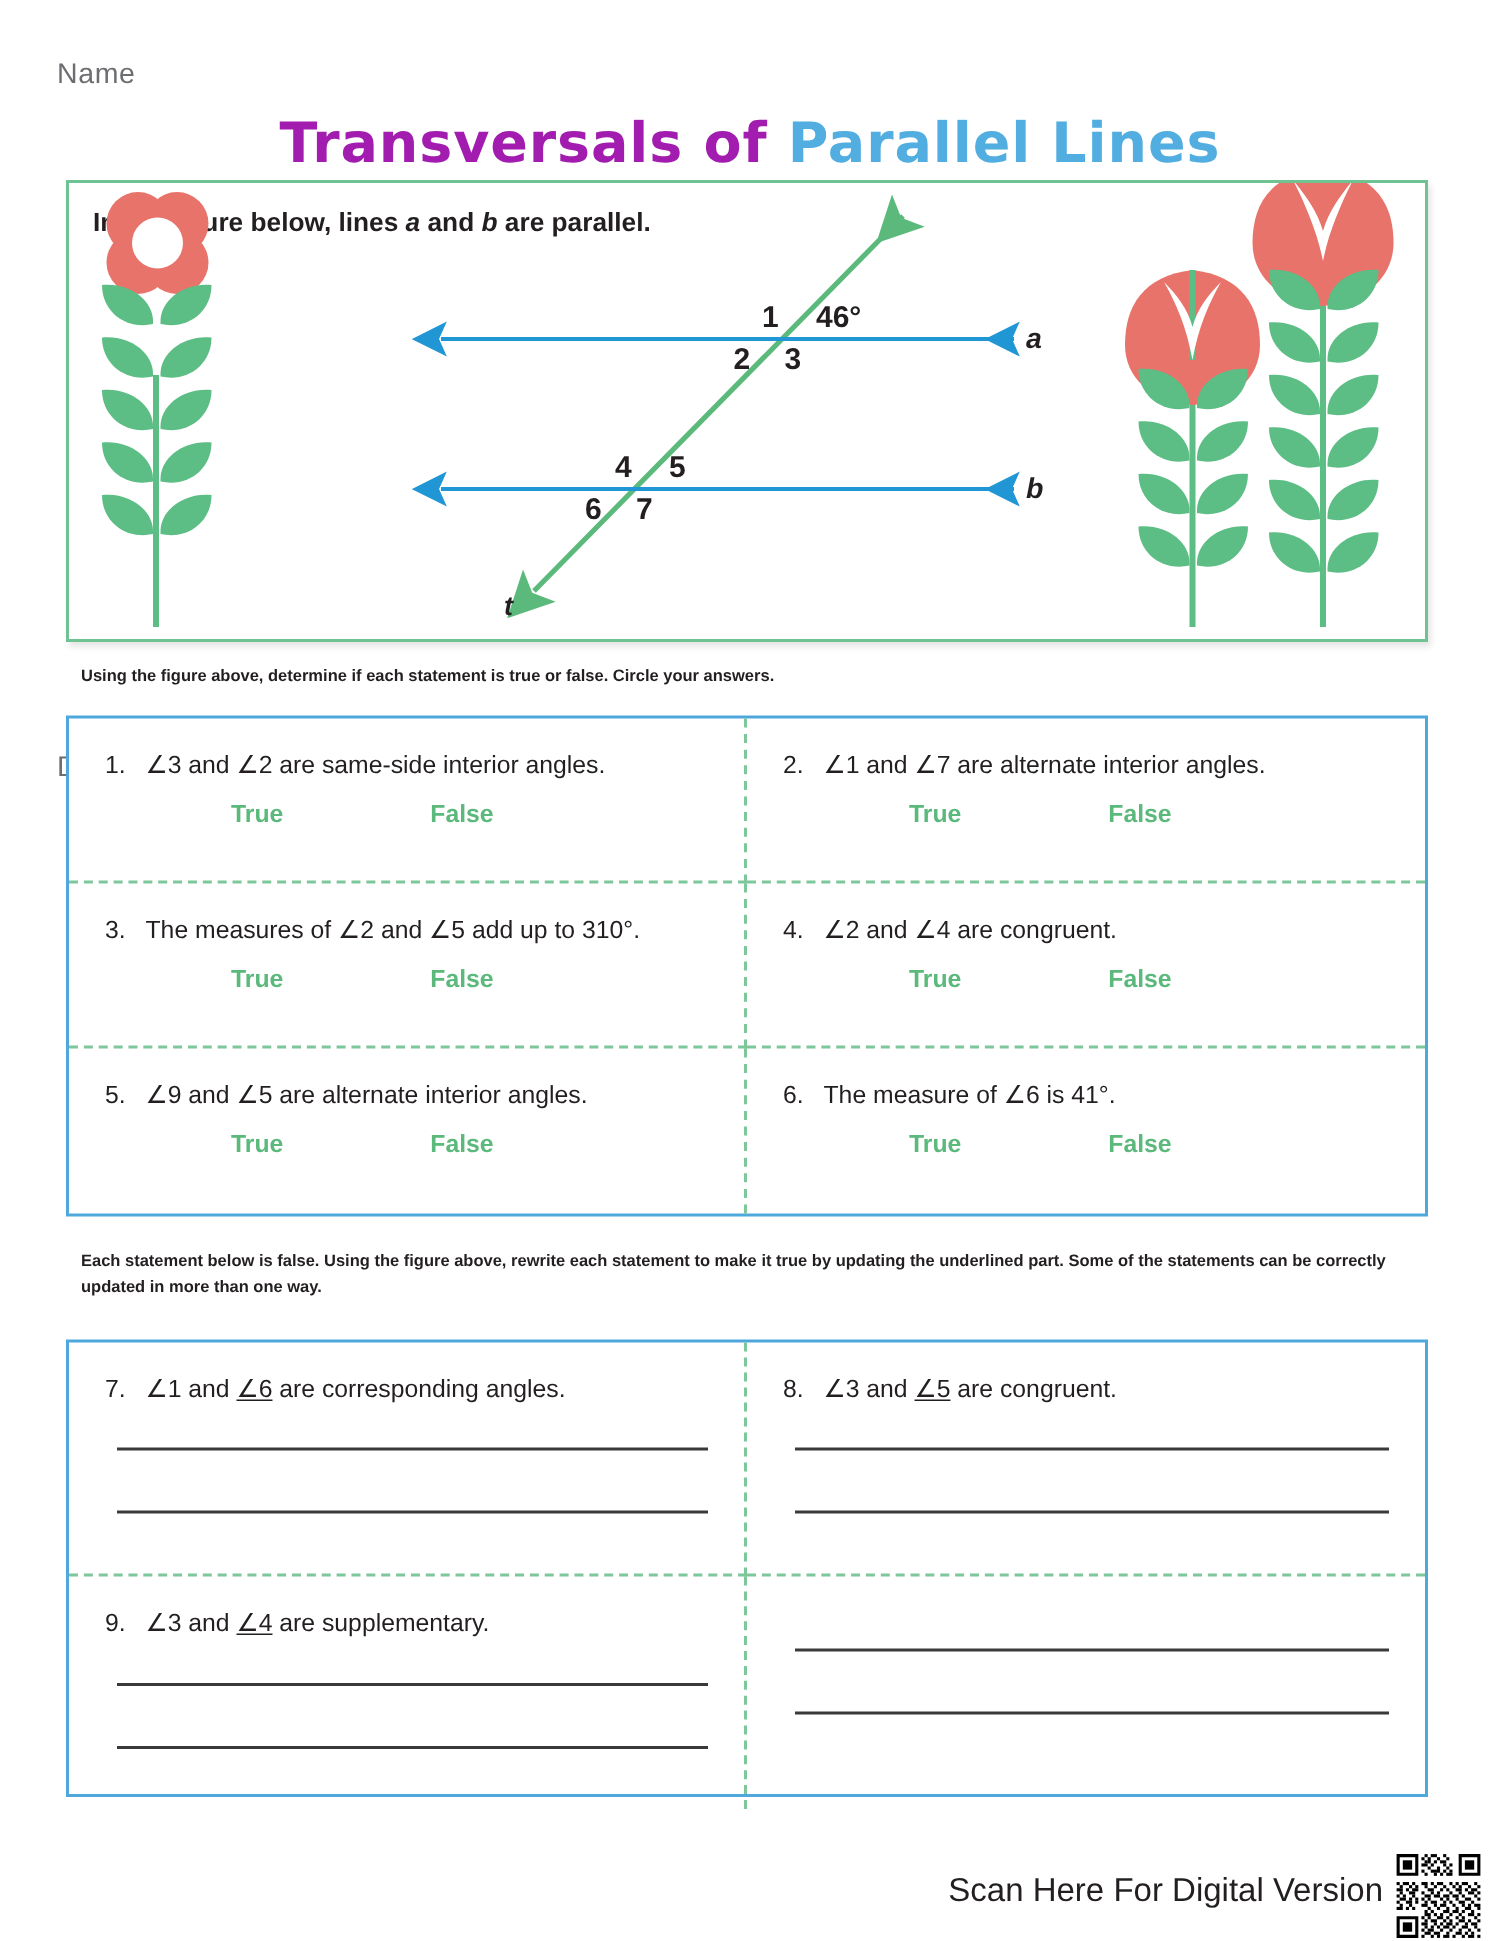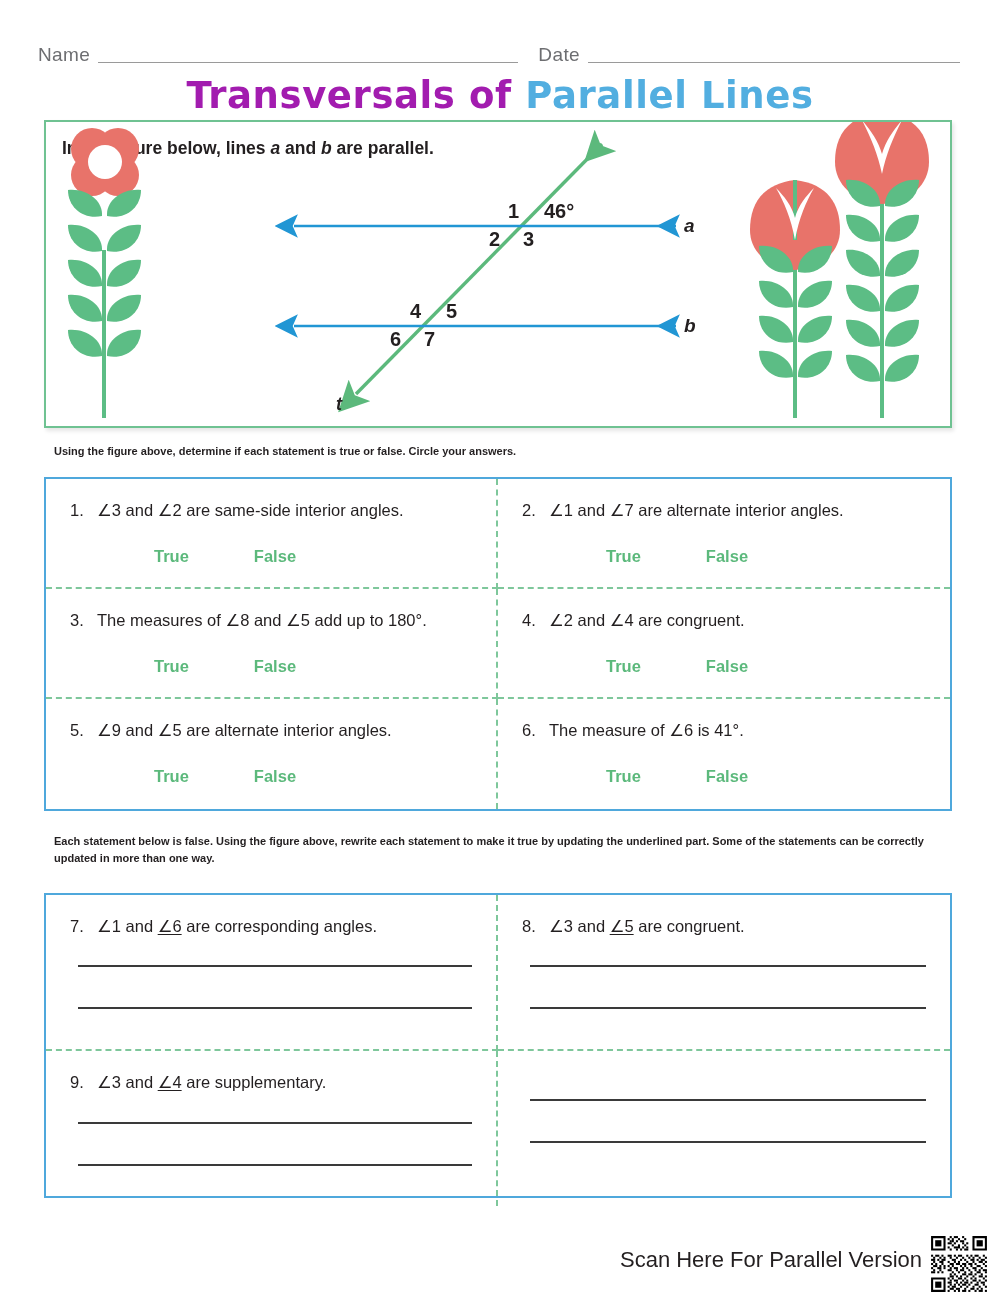--- a/index.html
+++ b/index.html
@@ -10,21 +10,21 @@
     font-family: "Liberation Sans", sans-serif;
     color: #231f20;
     position: relative;
     overflow: hidden;
   }
 
   
   .header-row {
     position: absolute; left: 38px; top: 40px;
     width: 924px; height: 26px;
-    display: flex; align-items: flex-end;
+    display: flex; align-items: flex-start; flex-direction: column;
   }
   .hdr-label {
     font-size: 19px; color: #6d6e71; letter-spacing: .4px;
     line-height: 1; padding-bottom: 2px; white-space: nowrap;
   }
   .hdr-rule { flex: 1 1 auto; border-bottom: 1.3px solid #9a9a9a; margin: 0 2px 3px 8px; height: 1px; }
   .hdr-rule.name { flex: 0 0 420px; }
   .hdr-gap { flex: 0 0 18px; }
 
   
@@ -94,23 +94,23 @@
 
   .qtext {
     font-size: 16.5px; color: #231f20; line-height: 1.35;
     display: flex; align-items: baseline;
   }
   .qnum { flex: 0 0 auto; min-width: 27px; }
   .qbody { flex: 1 1 auto; }
   .qbody u { text-decoration: underline; text-underline-offset: 2px; }
 
   .tf-options {
-    margin-top: 26px; padding-left: 84px;
+    margin-top: 13px; padding-left: 84px;
     font-size: 16.5px; font-weight: 700; color: #5cb97c;
-    display: flex; gap: 65px;
+    display: flex; gap: 98px;
   }
   .tf-options span { cursor: pointer; }
 
   .writelines { margin-top: 28px; }
   .writeline {
     height: 1px; border-bottom: 2px solid #3a3a3a;
     margin: 0 6px 40px 8px;
   }
 
   
@@ -258,21 +258,21 @@
     </div>
     <div class="tf-options">
       <span>True</span>
       <span>False</span>
     </div>
   </div>
 
   <div class="qcell">
     <div class="qtext">
       <span class="qnum">3.</span>
-      <span class="qbody">The measures of ∠8 and ∠5 add up to 180°.</span>
+      <span class="qbody">The measures of ∠2 and ∠5 add up to 310°.</span>
     </div>
     <div class="tf-options">
       <span>True</span>
       <span>False</span>
     </div>
   </div>
 
   <div class="qcell">
     <div class="qtext">
       <span class="qnum">4.</span>
@@ -348,21 +348,21 @@
     <div class="writelines">
       <div class="writeline"></div>
       <div class="writeline"></div>
     </div>
   </div>
 </div>
 
 <div class="footer">
 
 
-  <div class="scan-text">Scan Here For Parallel Version</div>
+  <div class="scan-text">Scan Here For Digital Version</div>
 
   <svg class="qr" viewBox="0 0 29 29">
     <rect width="29" height="29" fill="#ffffff"></rect>
     <g fill="#000000">
       <path d="M1,1h7v7h-7z M2,2v5h5v-5z"></path>
         <rect x="3" y="3" width="3" height="3"></rect>
       <path d="M21,1h7v7h-7z M22,2v5h5v-5z"></path>
         <rect x="23" y="3" width="3" height="3"></rect>
       <path d="M1,21h7v7h-7z M2,22v5h5v-5z"></path>
         <rect x="3" y="23" width="3" height="3"></rect>

